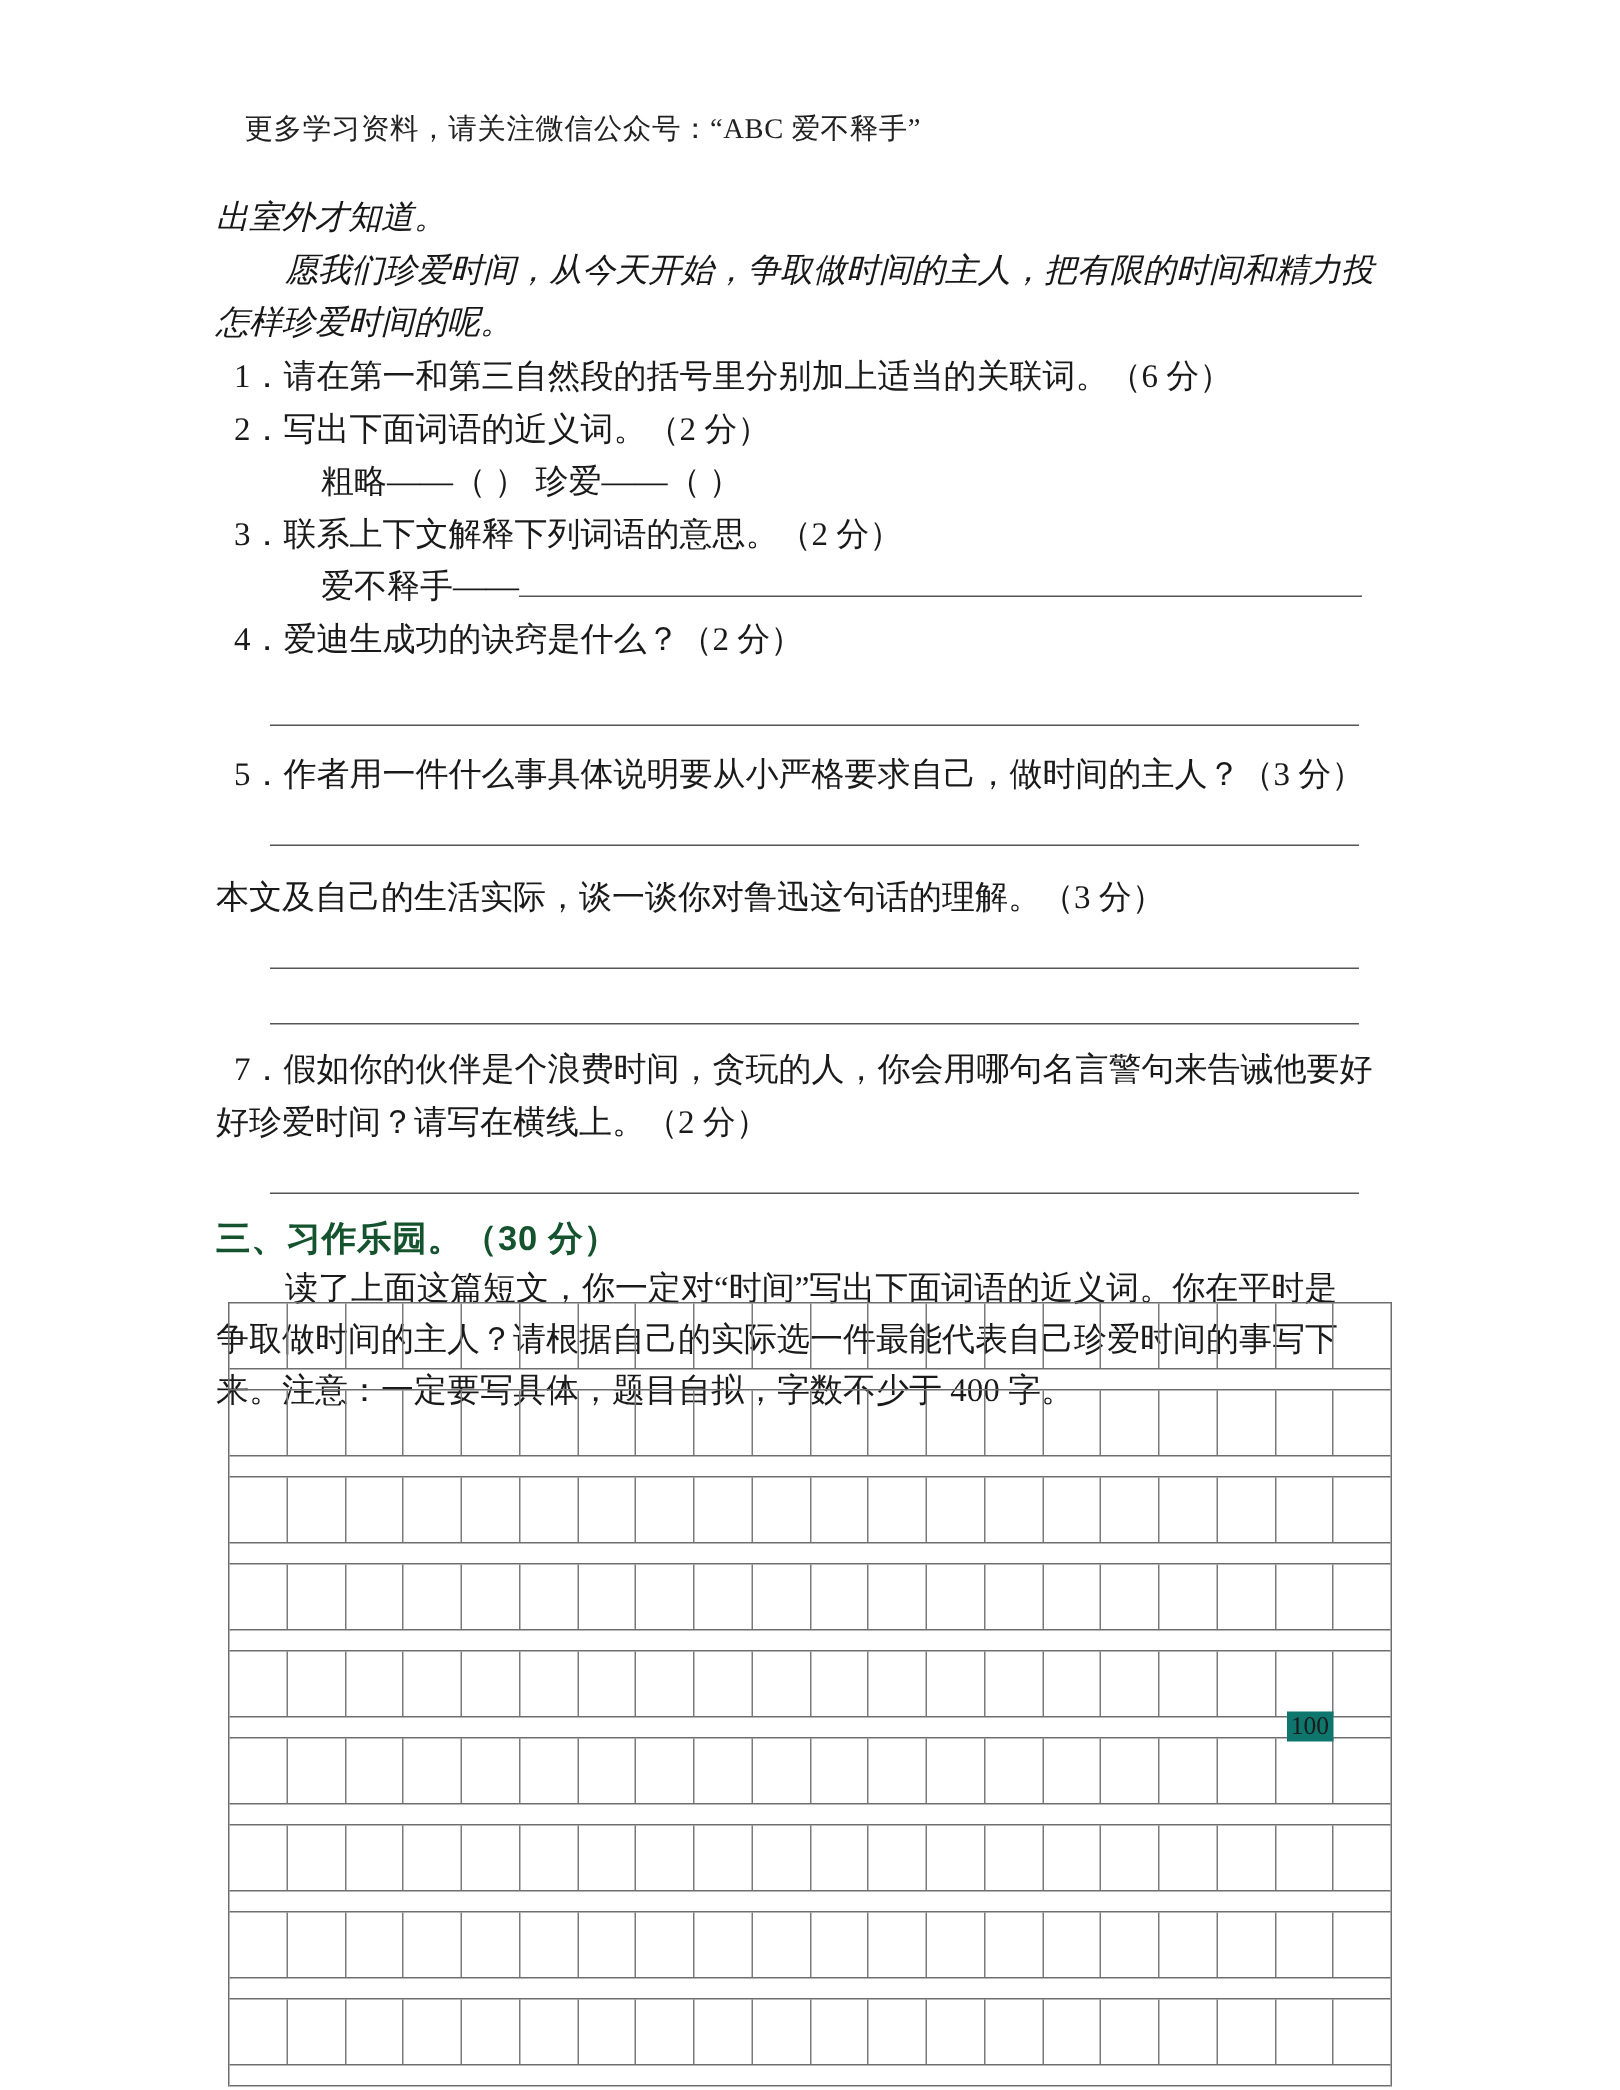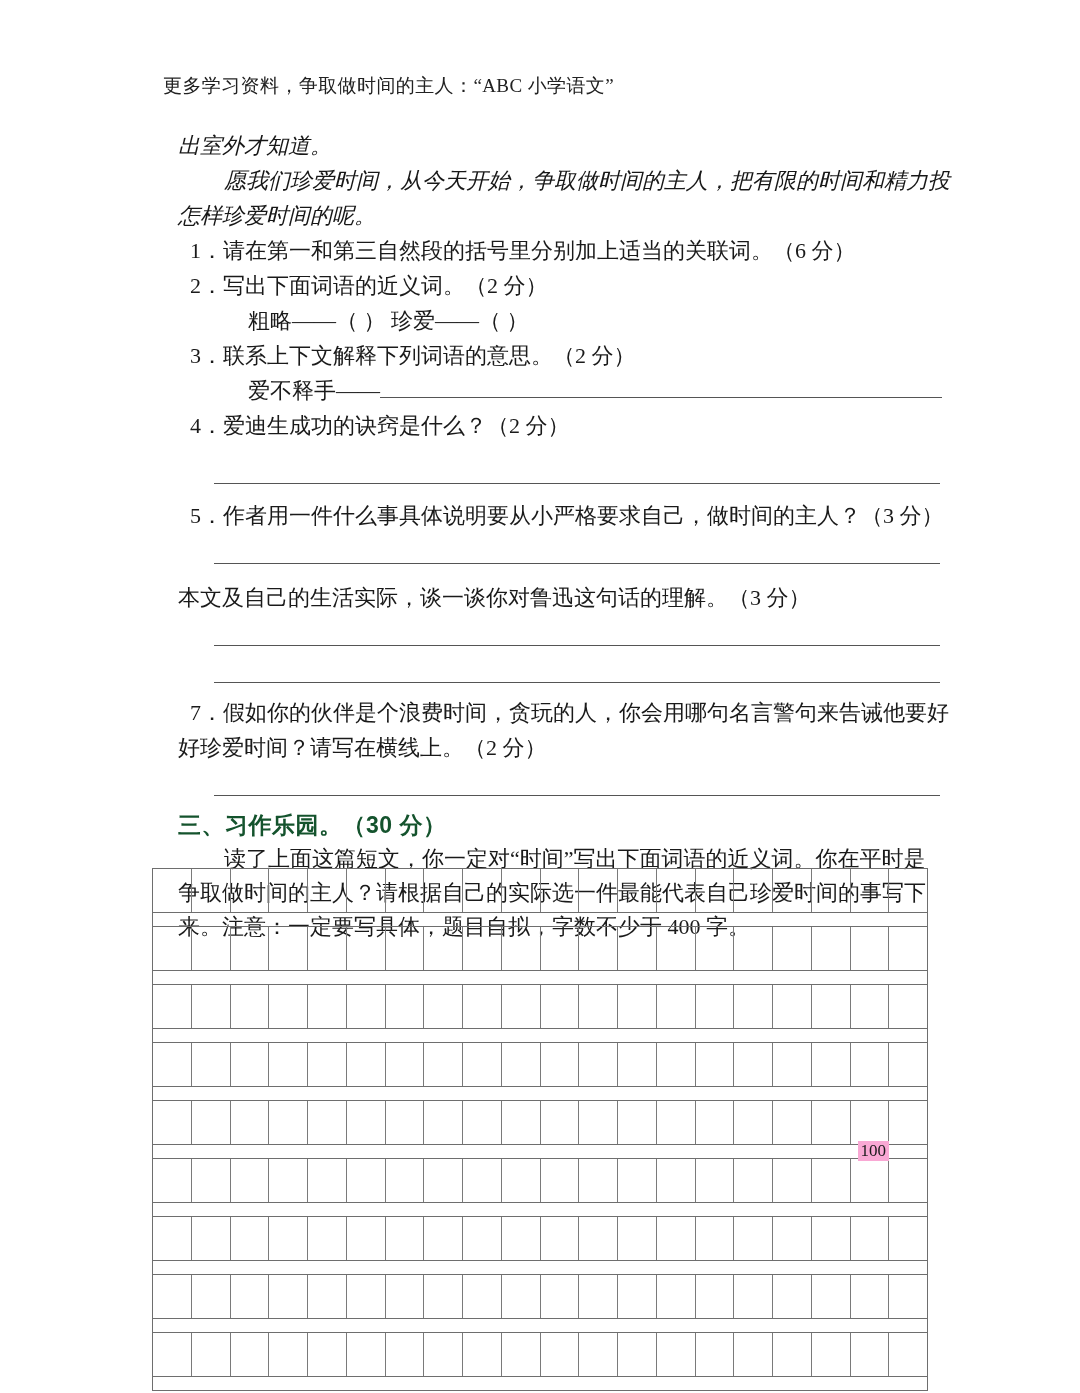--- a/index.html
+++ b/index.html
@@ -32,21 +32,21 @@
     font-size: 19px;
     letter-spacing: 0.4px;
     color: #222;
     white-space: nowrap;
     font-family: "Liberation Serif", "DejaVu Serif", serif;
   }
 
   
   .body-col {
     position: absolute;
-    left: 178px;
+    left: 144px;
     top: 128px;
     width: 768px;
   }
 
   .ln {
     font-size: 22.5px;
     line-height: 35px;
     white-space: nowrap;
     color: #171717;
   }
@@ -127,30 +127,30 @@
     position: relative;
   }
   .spacer-row .count {
     position: absolute;
     right: 38px;
     top: -4px;
     font-size: 17px;
     font-family: "Liberation Serif", "DejaVu Serif", serif;
     color: #1a1a1a;
     line-height: 20px;
-    background: #f9a8d4;
+    background: #0f766e;
     padding: 0 3px;
   }
 </style>
 </head>
 <body>
 
 <div class="page">
 
-  <div class="wm">更多学习资料，争取做时间的主人：“ABC 小学语文”</div>
+  <div class="wm">更多学习资料，请关注微信公众号：“ABC 爱不释手”</div>
 
   <div class="body-col">
 
     <div class="ln kai">出室外才知道。</div>
     <div class="ln kai indent2">愿我们珍爱时间，从今天开始，争取做时间的主人，把有限的时间和精力投</div>
     <div class="ln kai">怎样珍爱时间的呢。</div>
 
     <div class="q q-indent">1．请在第一和第三自然段的括号里分别加上适当的关联词。（6 分）</div>
 
     <div class="q q-indent">2．写出下面词语的近义词。（2 分）</div>

